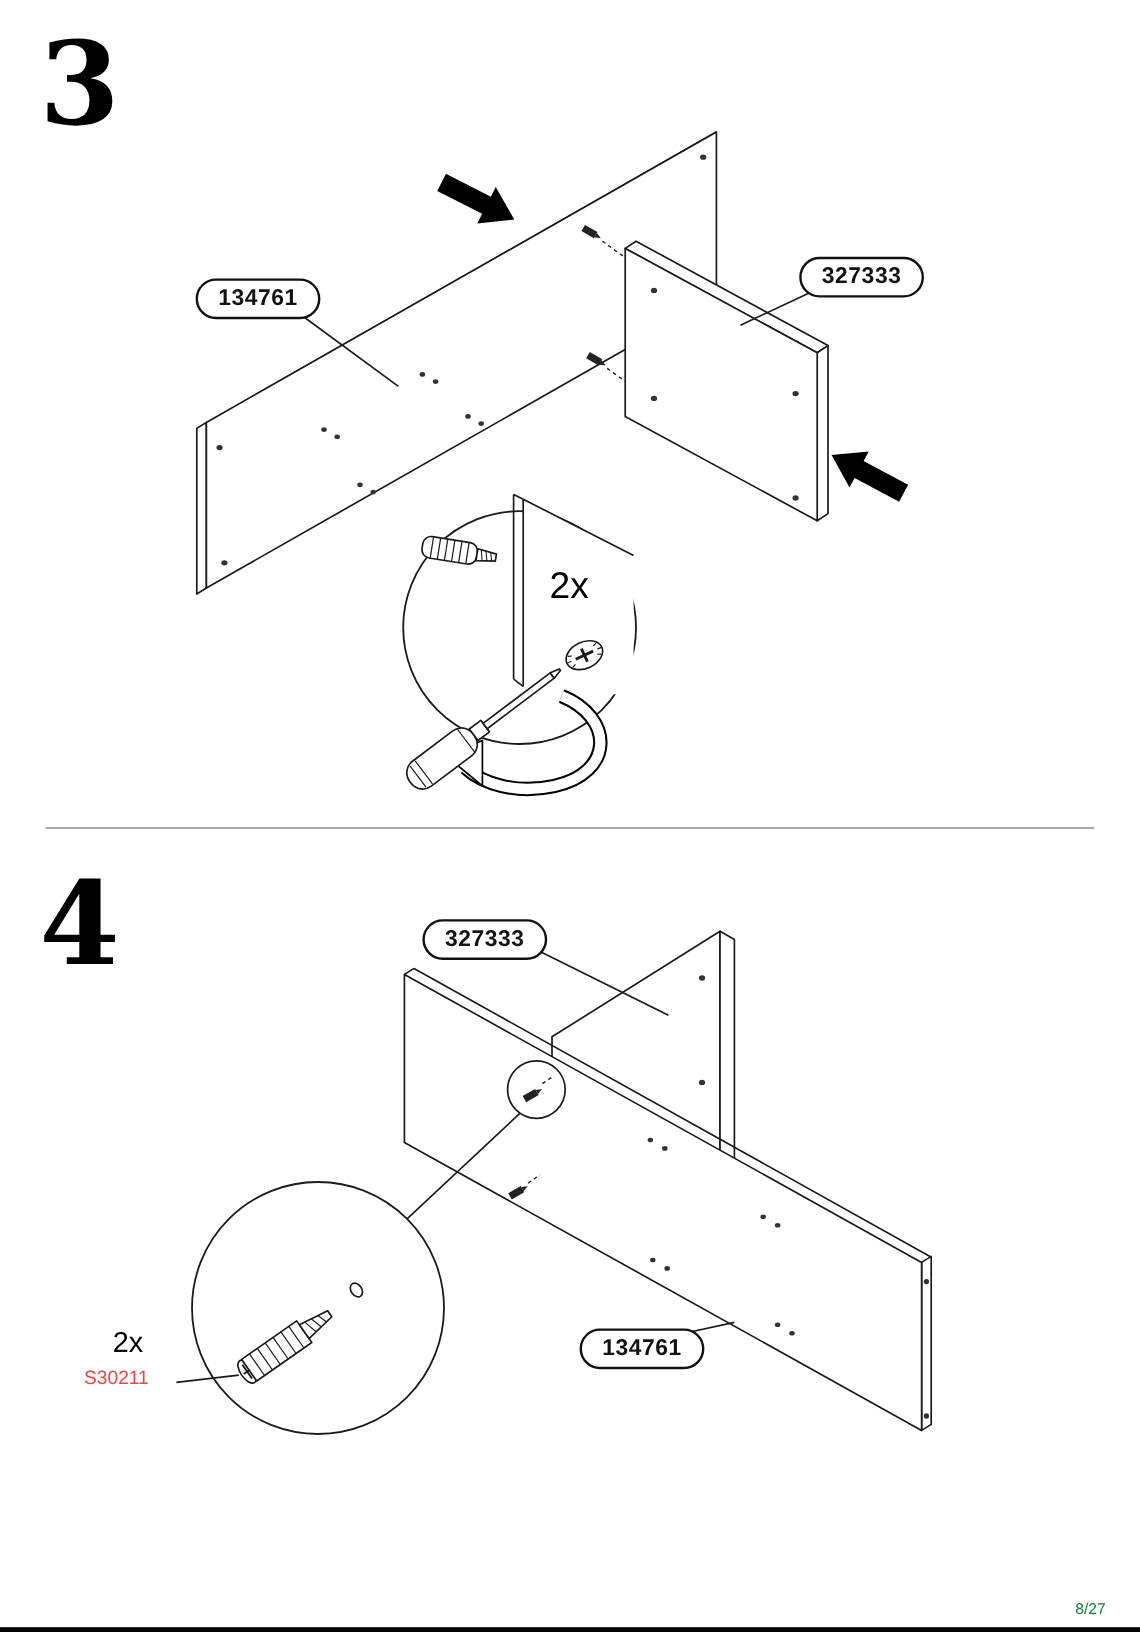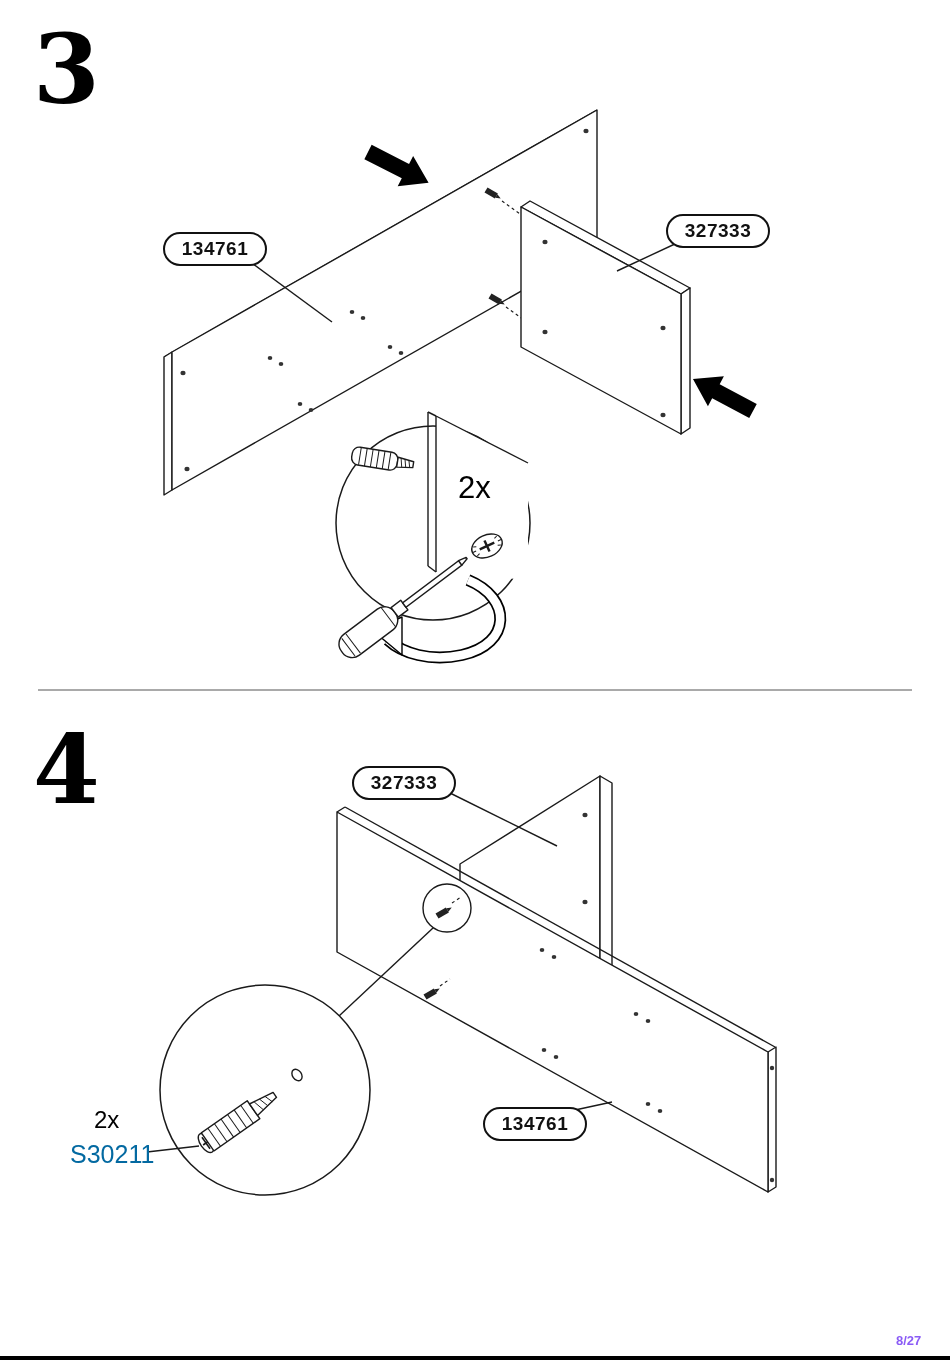--- a/index.html
+++ b/index.html
@@ -13,22 +13,22 @@
     font-family:"DejaVu Serif", serif; font-weight:bold; font-size:96px;
     line-height:1; color:#000; letter-spacing:-2px;
   }
   .part-label {
     border:2px solid #111; border-radius:999px; background:#fff;
     height:30px; display:flex; align-items:center; justify-content:center;
     font-weight:bold; font-size:19px; letter-spacing:0.5px;
   }
   .qty-large { font-size:31px; font-weight:normal; color:#000; }
   .qty-small { font-size:24px; font-weight:normal; color:#000; }
-  .screw-code { font-size:25px; font-weight:normal; color:#0369a1; }
-  .page-number { font-size:13px; color:#8b5cf6;font-weight:bold; }
+  .screw-code { font-size:16px; font-weight:normal; color:#ef4444; }
+  .page-number { font-size:13px; color:#15803d; }
   .bottom-bar { position:absolute; left:0; top:1356px; width:950px; height:4px; background:#000; z-index:3; }
 </style>
 </head>
 <body>
 
 <div class="page">
 
   <svg class="art" width="950" height="1360" viewBox="0 0 950 1360">
 
     <g fill="none" stroke="#1a1a1a" stroke-width="1.4" stroke-linejoin="round">

